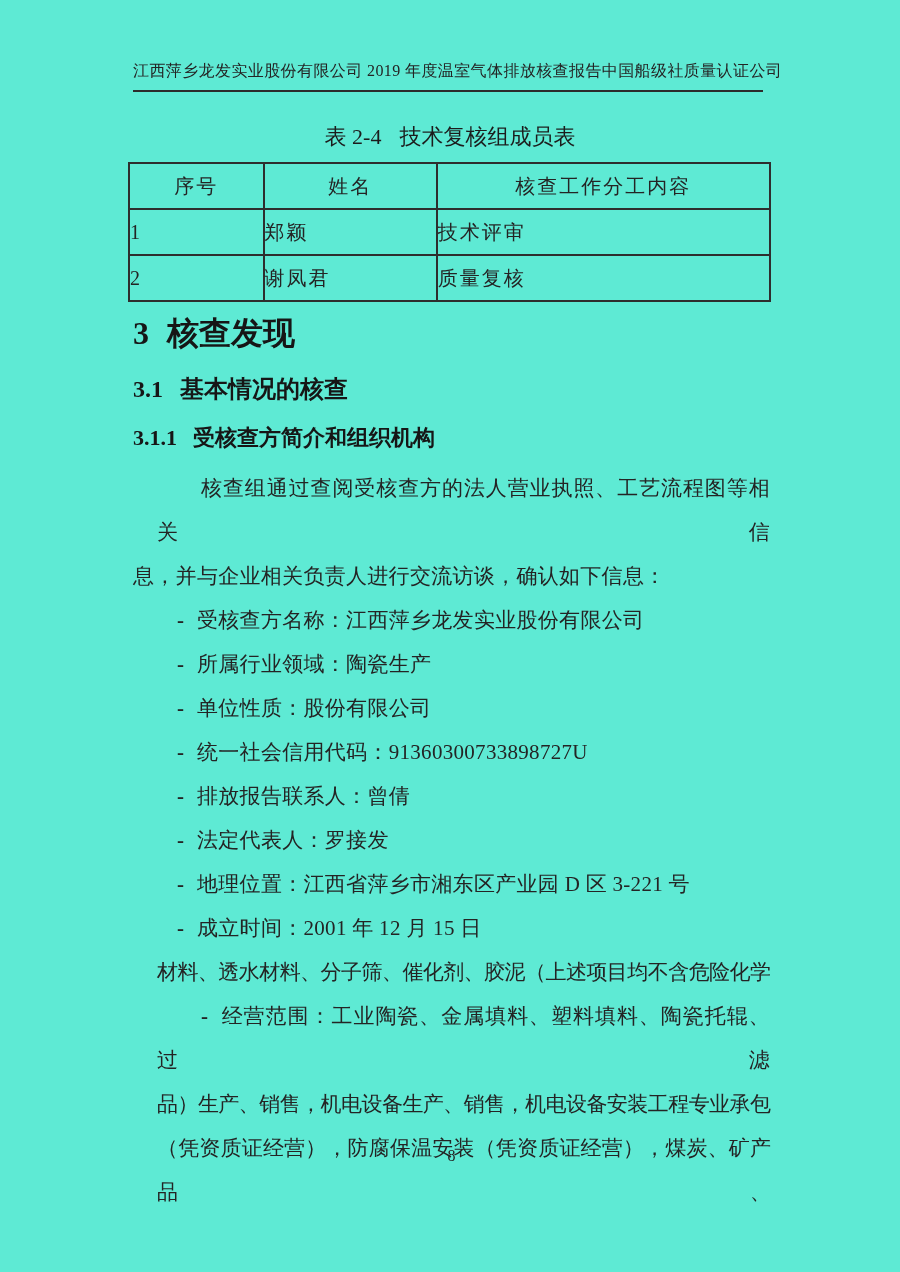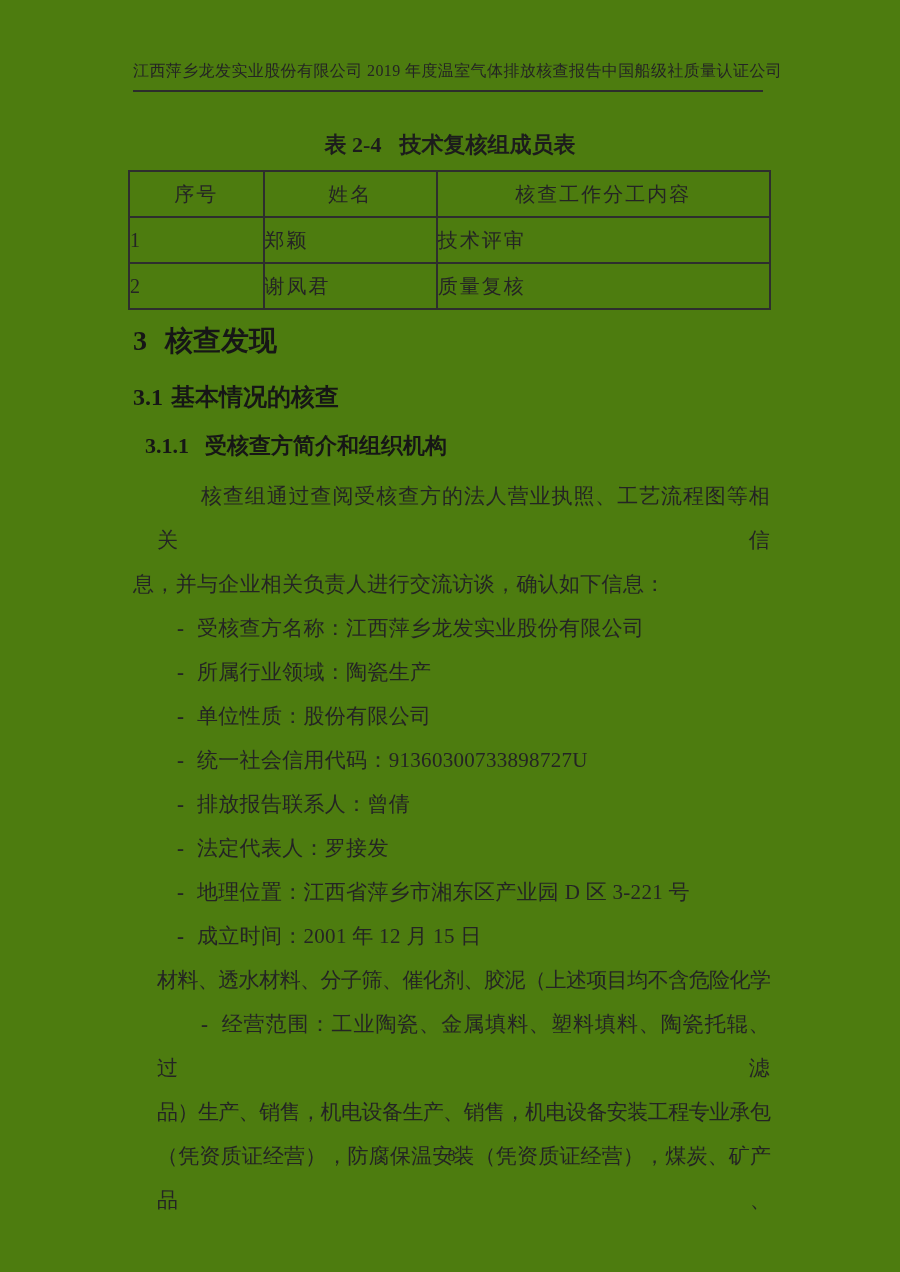--- a/index.html
+++ b/index.html
@@ -1,52 +1,52 @@
 <!DOCTYPE html>
 <html><head>
 <meta charset="utf-8">
 <style>
   html,body{margin:0;padding:0;background:#e8e8e8;}
   .page{
-    position:relative; width:900px; height:1272px; background:#4d7c0f;
+    position:relative; width:900px; height:1272px; background:#5eead4;
     font-family:"Liberation Serif","DejaVu Serif",serif;
     color:#212121; overflow:hidden;
   }
   
   .header{
     margin:0 137px 0 133px; padding-top:57px; padding-bottom:5px;
     border-bottom:2px solid #2c2c2c;
   }
   .header-text{
     font-size:16px; line-height:28px; text-align:center;
     letter-spacing:0.4px; white-space:nowrap; color:#242424;
   }
   
   .caption{
-    margin-top:38px; text-align:center; font-weight:bold;
+    margin-top:30px; text-align:center; font-weight:normal;
     font-size:22px; line-height:30px; color:#1c1c1c;
   }
   .caption .cap-label{margin-right:18px;}
   
   table.members{
     margin-left:128px; margin-top:10px; width:643px;
     border-collapse:collapse; table-layout:fixed;
   }
   table.members col.c1{width:21%;} table.members col.c2{width:27%;} table.members col.c3{width:52%;}
   table.members th, table.members td{
     border:2px solid #2e2e2e; height:44px; vertical-align:middle;
     font-size:20px; font-weight:normal; letter-spacing:2px; color:#242424; padding:0;
   }
   
-  .h1{margin:13px 0 0 133px; font-size:28px; line-height:36px; font-weight:bold; color:#161616;}
+  .h1{margin:13px 0 0 133px; font-size:32px; line-height:36px; font-weight:bold; color:#161616;}
   .h1 .hnum{margin-right:18px;}
   .h2{margin:22px 0 0 133px; font-size:24px; line-height:32px; font-weight:bold; color:#161616;}
-  .h2 .hnum{margin-right:8px;}
+  .h2 .hnum{margin-right:17px;}
   .h3{margin:18px 0 0 133px; font-size:22px; line-height:30px; font-weight:bold; color:#161616;}
-  .h3 .hnum{margin-right:16px;margin-left:12px;}
+  .h3 .hnum{margin-right:16px;}
   
   .body{
     margin:13px 0 0 133px; width:637px;
     font-size:21px; line-height:44px; letter-spacing:0.3px; color:#242424;
   }
   .line{white-space:nowrap;}
   .line.indent{text-indent:44px;}
   .line.fill{text-align:justify; text-align-last:justify; white-space:normal;margin-left:24px;}
   .line.squeeze{letter-spacing:-1px;}
   .line.bullet{text-indent:44px;font-family:Liberation Serif, serif;}

